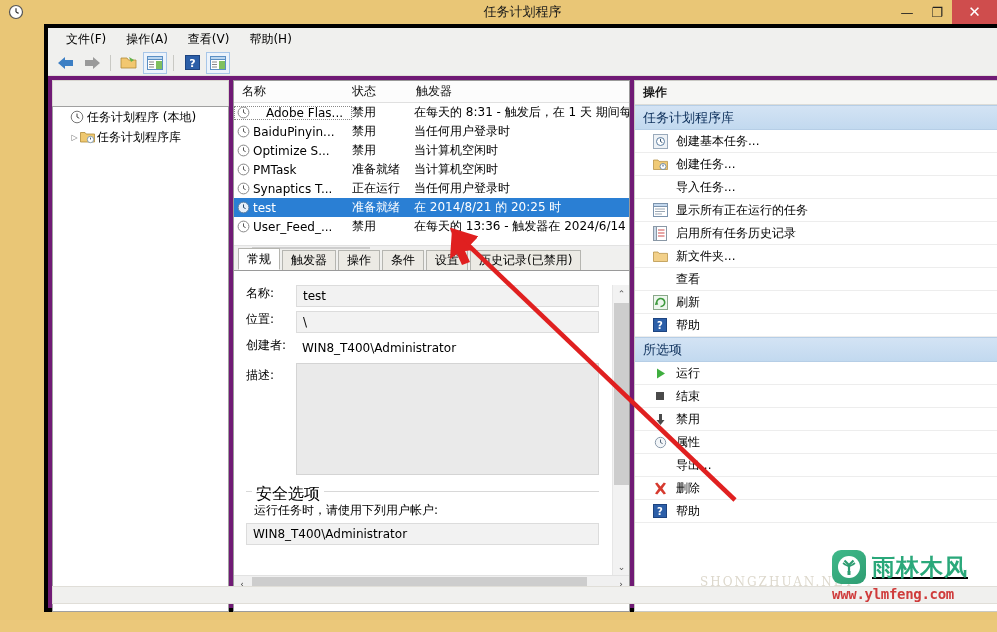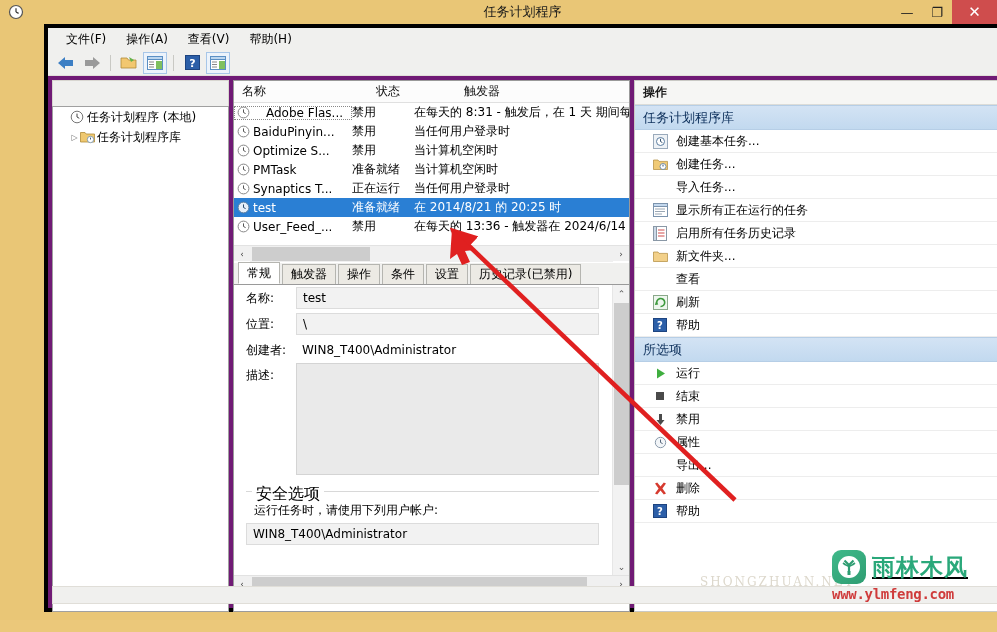--- a/index.html
+++ b/index.html
@@ -118,21 +118,21 @@
     border: 1px solid #9a9a9a;
   }
   .list-area {
     position: absolute; left: 0; top: 0; width: 395px; height: 180px;
     background: #ffffff;
   }
   .list-head {
     display: flex; height: 22px; align-items: center;
     background: #fcfcfc;
     border-bottom: 1px solid #e0e0e0;
-    font-size: 12px; color: #111; gap: 24px;
+    font-size: 12px; color: #111;
   }
   .lh-name  { width: 118px; padding-left: 8px; }
   .lh-state { width: 62px; }
   .lh-trig  { flex: 1; padding-left: 2px; }
   .list-row {
     display: flex; height: 19px; align-items: center;
     font-size: 12px; color: #000; white-space: nowrap;
   }
   .list-row.selected { background: #2a7fd4; color: #fff; }
   .list-row.focused .c-name { outline: 1px dotted #888; outline-offset: -1px; gap: 16px; }
@@ -166,21 +166,21 @@
     background: #eceae4; border: 1px solid #b5b5b0; border-bottom: none;
     color: #000;
   }
   .tab.active { background: #ffffff; height: 22px; border-bottom: 1px solid #fff; }
 
   
   .detail {
     position: absolute; left: 0; width: 395px;
     background: #ffffff; overflow: hidden;
   }
-  .det-row { display: flex; align-items: center; height: 26px; }
+  .det-row { display: flex; height: 26px; }
   .det-label { width: 62px; padding-left: 12px; font-size: 12px; color: #000; }
   .det-val {
     flex: 1; margin-right: 30px; height: 22px;
     background: #f2f2f2; border: 1px solid #dcdcdc;
     display: flex; align-items: center; padding-left: 6px;
     font-size: 12px; color: #000;
   }
   .det-val.plain { background: transparent; border: none; }
   .det-desc {
     display: flex; height: 118px;
@@ -491,21 +491,21 @@
 
           <div class="hscroll" style="top:164px;">
             <div class="hs-arrow">‹</div>
             <div class="hs-track">
               <div class="hs-thumb" style="left:2px;width:118px;"></div>
             </div>
             <div class="hs-arrow">›</div>
           </div>
         </div>
 
-        <div class="tabs" style="top:182px;">
+        <div class="tabs" style="top:168px;">
           <div class="tab active">常规</div>
           <div class="tab">触发器</div>
           <div class="tab">操作</div>
           <div class="tab">条件</div>
           <div class="tab">设置</div>
           <div class="tab">历史记录(已禁用)</div>
         </div>
 
         <div class="detail" style="top:204px; height:306px;">
           <div class="det-row">

